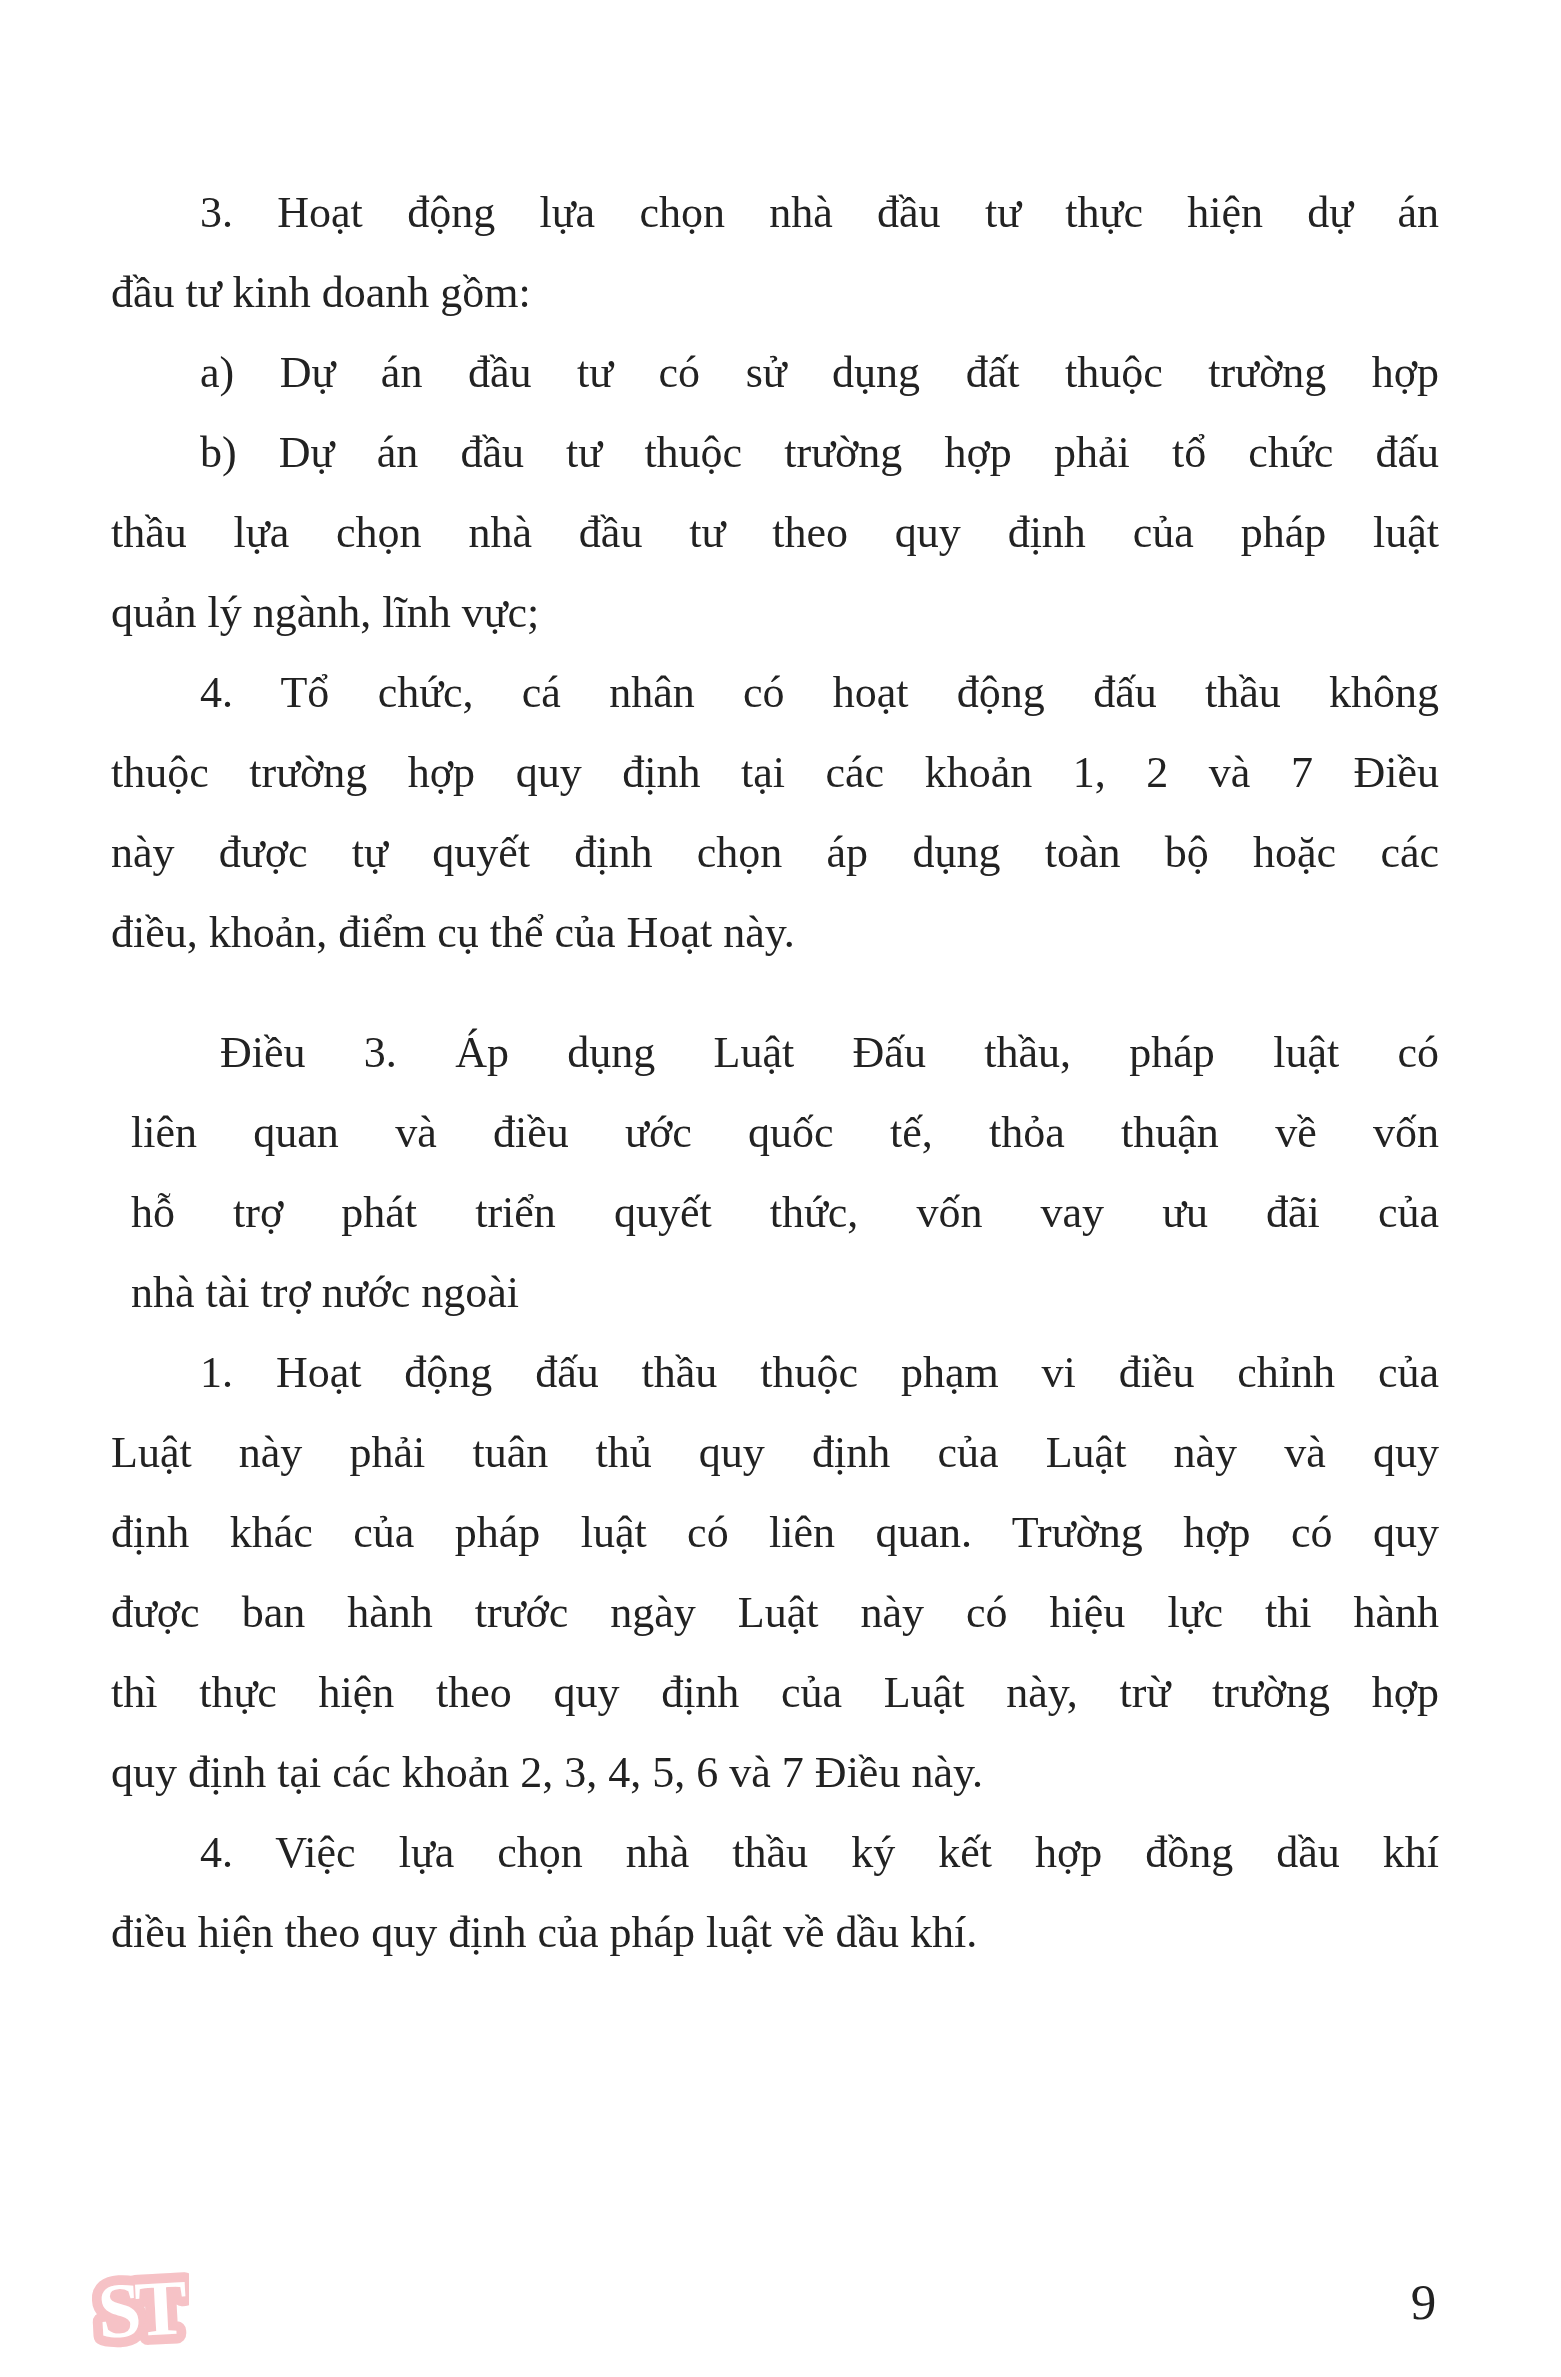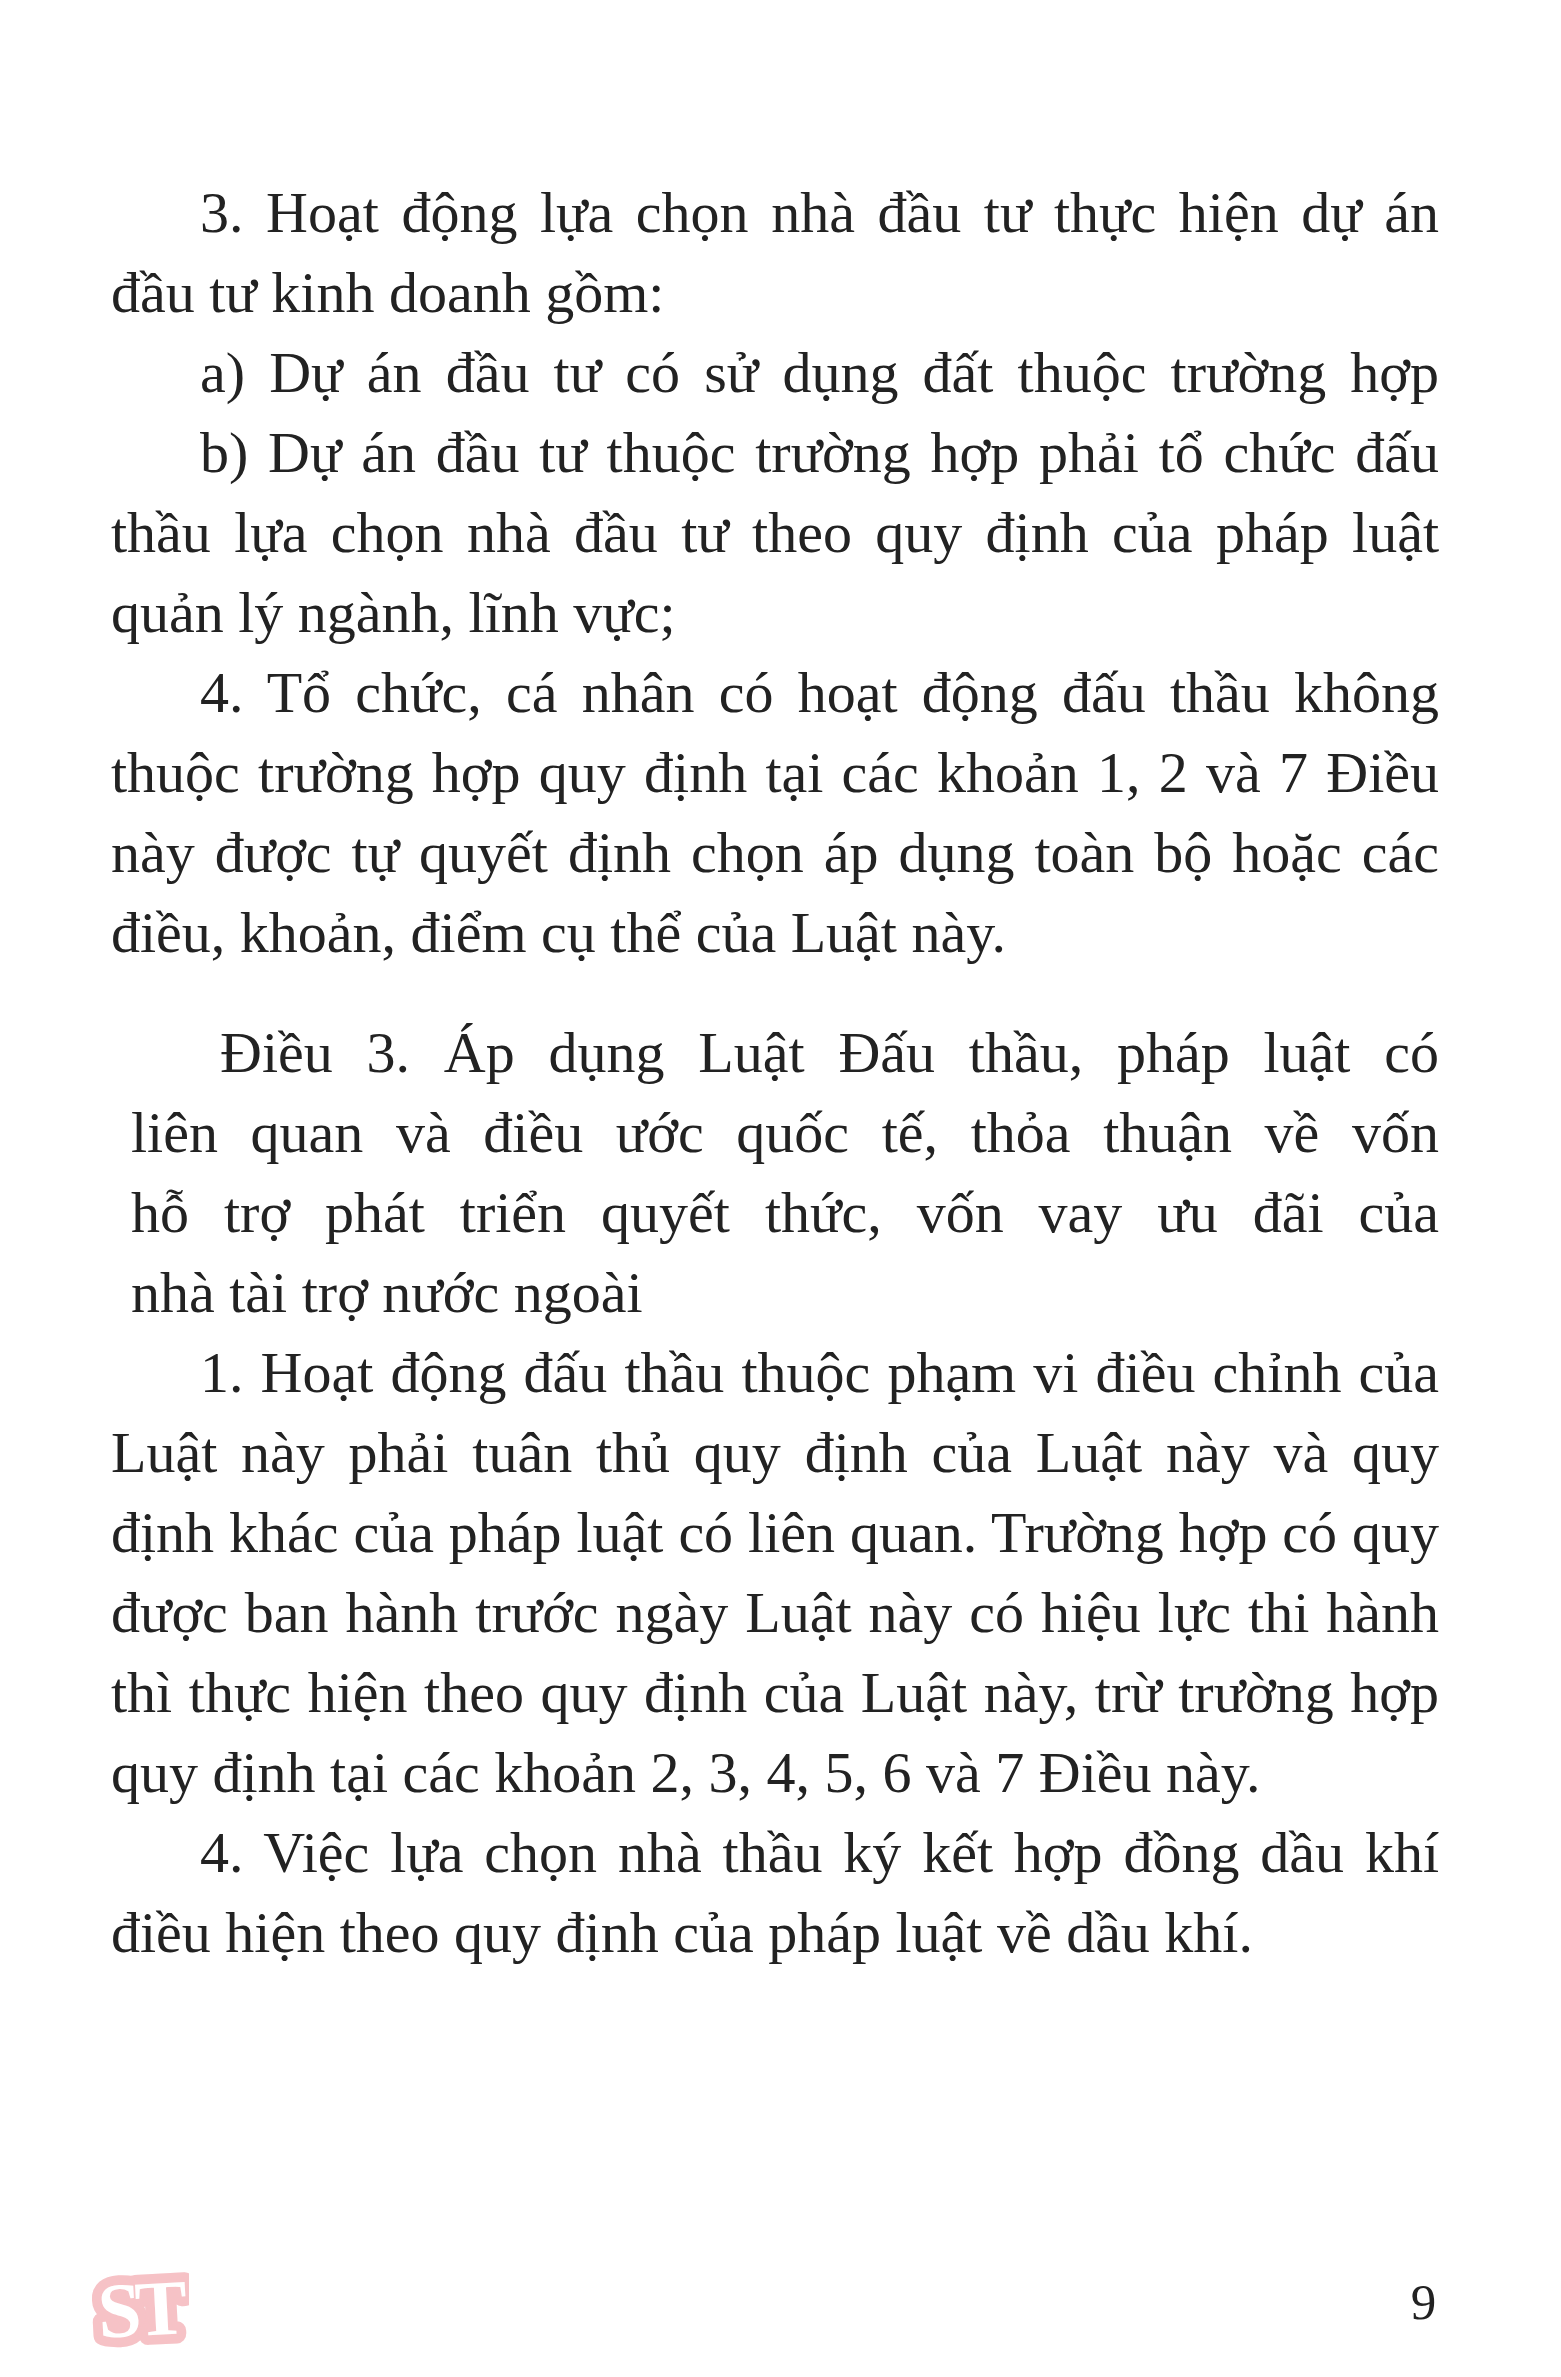--- a/index.html
+++ b/index.html
@@ -16,21 +16,21 @@
     background:var(--page-bg);
     font-family:"Liberation Serif","DejaVu Serif",serif;
     color:var(--text-color);
     overflow:hidden;
   }
   .content{
     position:absolute;
     left:111px;
     top:173px;
     width:1328px;
-    font-size:58px;
+    font-size:44px;
     line-height:80px;
   }
   .para{margin:0;padding:0;}
   .para.heading{font-weight:normal;margin-top:40px;margin-left:20px;}
   .line{
     display:block;
     text-align:justify;
     text-align-last:justify;
   }
   .line.first{text-indent:89px;}
@@ -67,21 +67,21 @@
       </p>
       <p class="para body">
         <span class="line first">b) Dự án đầu tư thuộc trường hợp phải tổ chức đấu</span>
         <span class="line">thầu lựa chọn nhà đầu tư theo quy định của pháp luật</span>
         <span class="line last">quản lý ngành, lĩnh vực;</span>
       </p>
       <p class="para body">
         <span class="line first">4. Tổ chức, cá nhân có hoạt động đấu thầu không</span>
         <span class="line">thuộc trường hợp quy định tại các khoản 1, 2 và 7 Điều</span>
         <span class="line">này được tự quyết định chọn áp dụng toàn bộ hoặc các</span>
-        <span class="line last">điều, khoản, điểm cụ thể của Luật này.</span>
+        <span class="line last">điều, khoản, điểm cụ thể của Hoạt này.</span>
       </p>
       <p class="para heading">
         <span class="line first">Điều 3. Áp dụng Luật Đấu thầu, pháp luật có</span>
         <span class="line">liên quan và điều ước quốc tế, thỏa thuận về vốn</span>
         <span class="line">hỗ trợ phát triển quyết thức, vốn vay ưu đãi của</span>
         <span class="line last">nhà tài trợ nước ngoài</span>
       </p>
       <p class="para body">
         <span class="line first">1. Hoạt động đấu thầu thuộc phạm vi điều chỉnh của</span>
         <span class="line">Luật này phải tuân thủ quy định của Luật này và quy</span>

